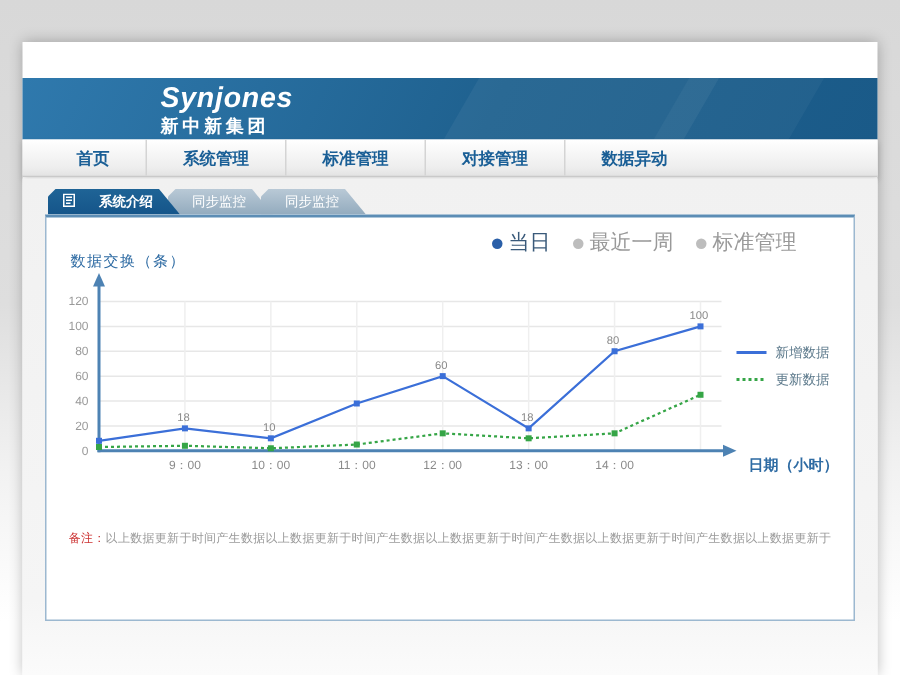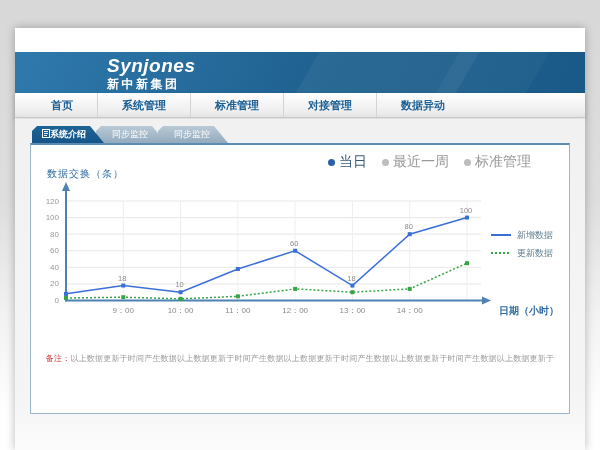--- a/index.html
+++ b/index.html
@@ -37,21 +37,21 @@
   .nav-item{
     padding:0 24px;display:flex;align-items:center;
     color:#1a5f96;font-size:11px;font-weight:bold;cursor:pointer;
   }
   .nav-item + .nav-item{border-left:1px solid #d4d4d4;}
   
   .content{position:absolute;left:15px;top:119px;width:570px;height:331px;
     background:linear-gradient(#f1f1f1,#f5f5f5 85%,#fbfbfb);}
   .tabs{position:absolute;left:32px;top:126px;height:17px;display:flex;}
   .tab{
-    height:17px;display:flex;align-items:center;gap:0;
+    height:17px;display:flex;align-items:center;gap:16px;
     font-size:9px;color:#fff;padding:0 18px 0 10px;cursor:pointer;
     clip-path:polygon(0 100%,0 5px,5px 0,calc(100% - 14px) 0,100% 100%);
   }
   .tab.active{
     background:linear-gradient(#1f6496,#15558a);font-weight:bold;z-index:3;
   }
   .tab.inactive{
     background:linear-gradient(#b9c9d6,#93abbe);z-index:2;margin-left:-8px;
     padding-left:16px;
   }

